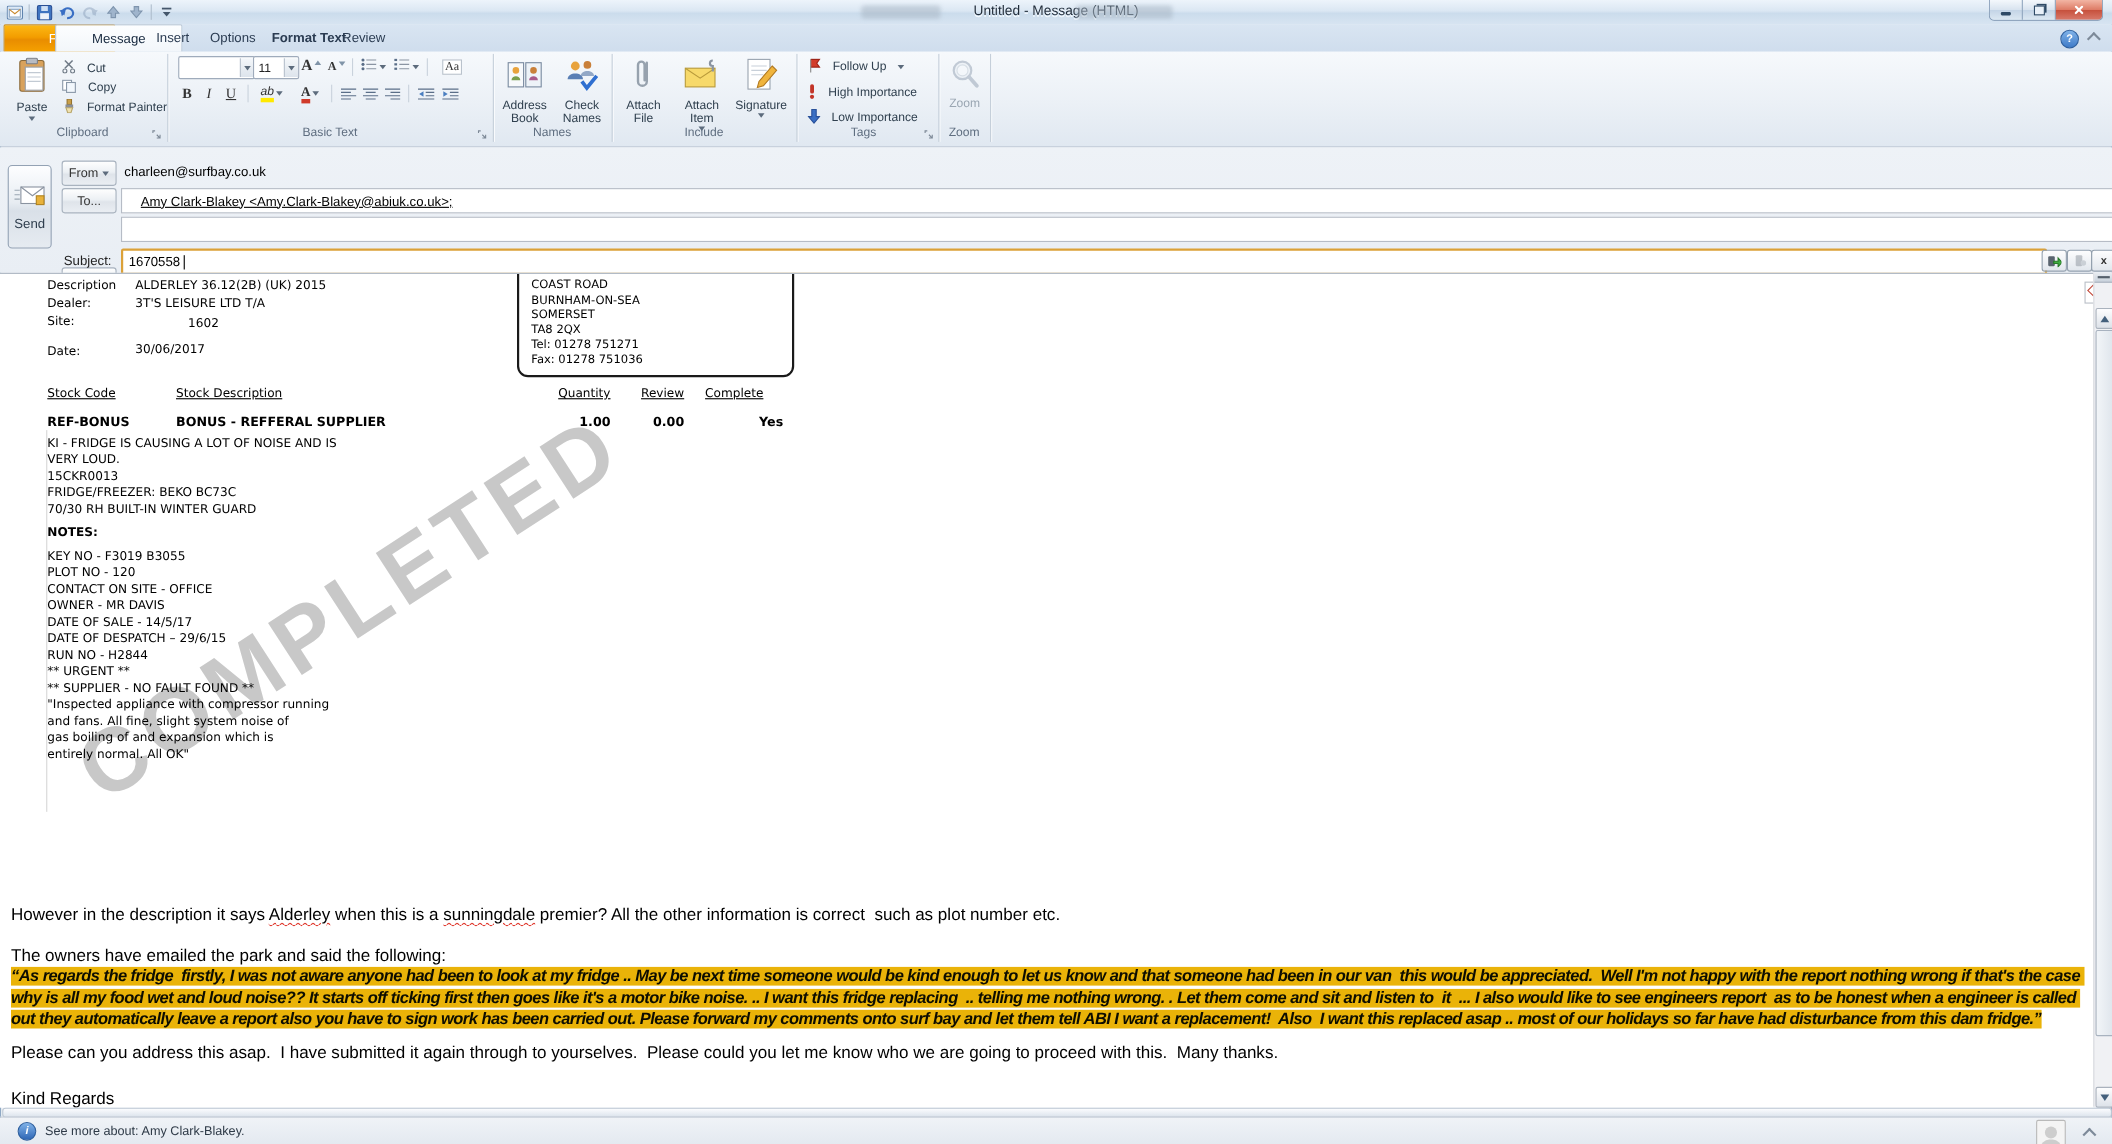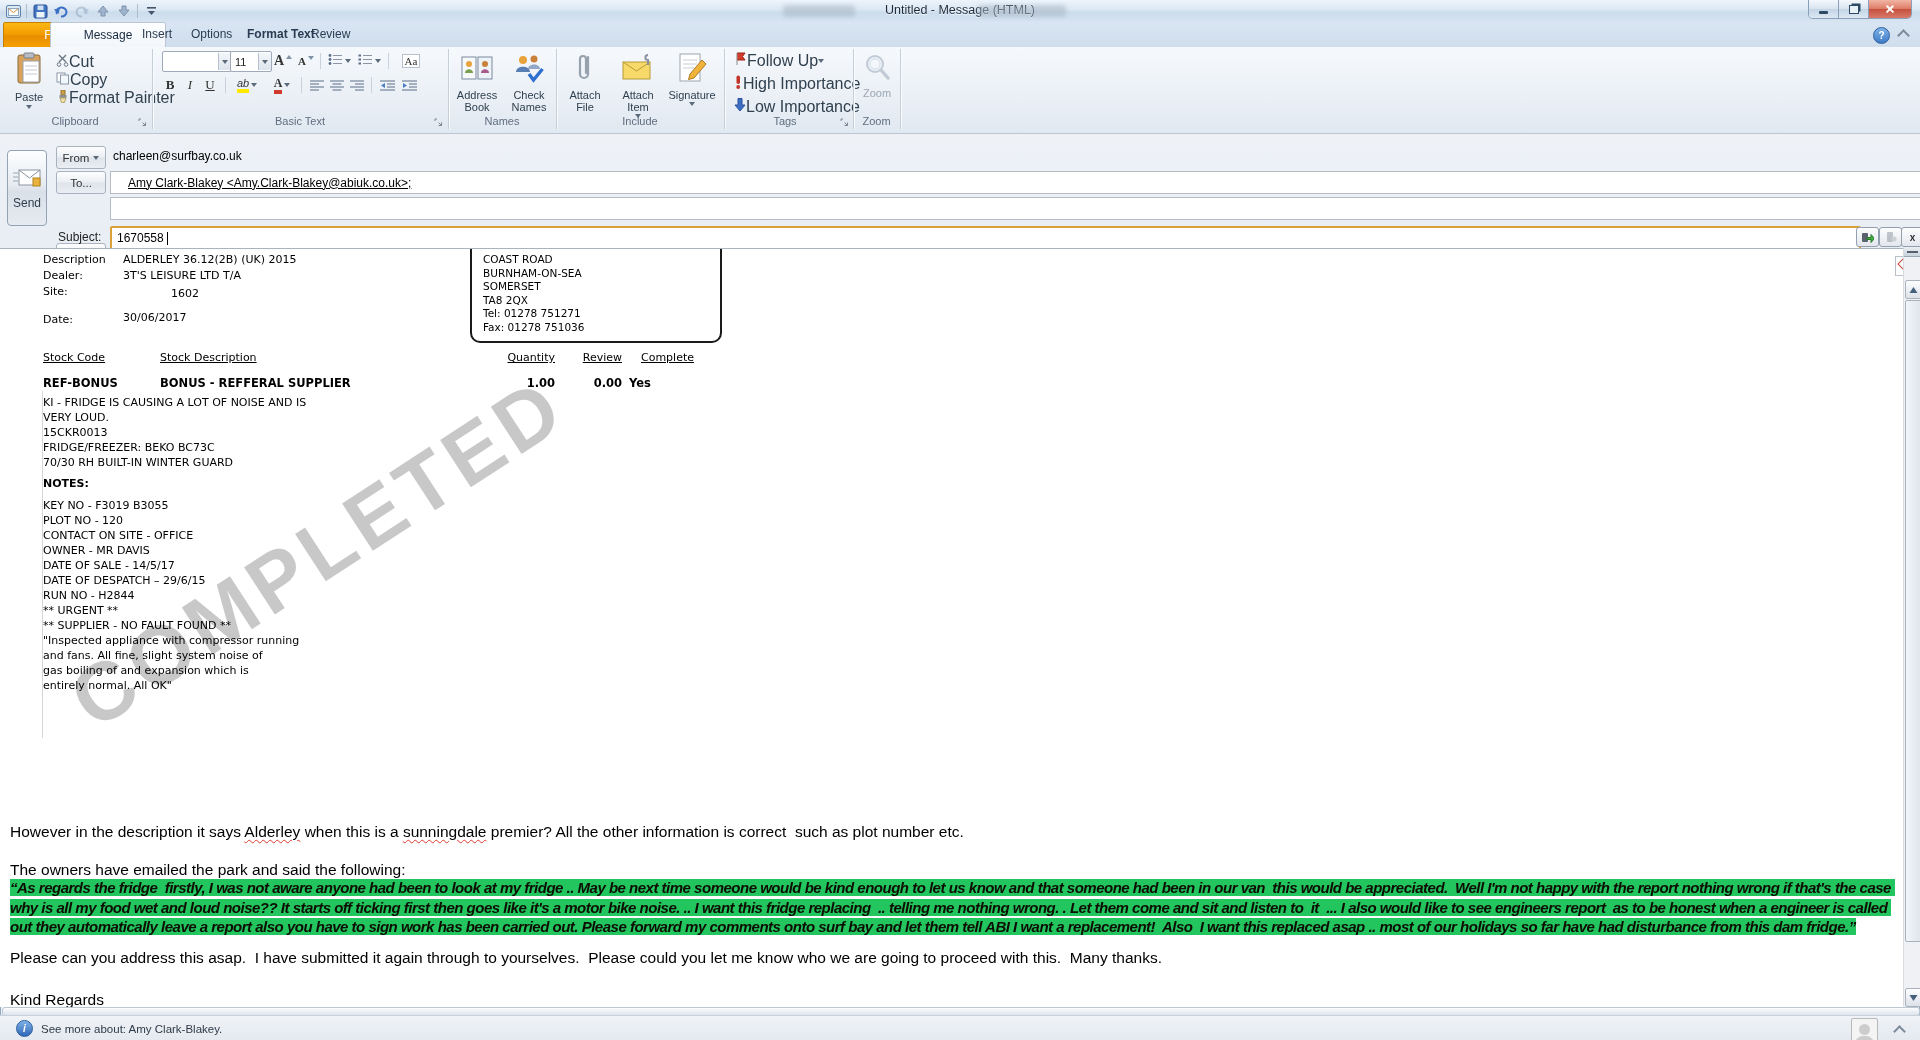--- a/index.html
+++ b/index.html
@@ -48,21 +48,21 @@
   
   #ribbon{position:absolute;left:0;top:47px;width:1920px;height:86px;
     background:linear-gradient(180deg,#f6f9fc,#ebf0f6 55%,#e0e8f1);
     border-bottom:1px solid #b9c5d3;}
   .grp-sep{position:absolute;top:2px;height:80px;width:1px;background:#c5cfda;box-shadow:1px 0 0 #f9fbfd;}
   .grp-label{position:absolute;top:68px;font-size:11px;color:#5f6e80;text-align:center;}
   .launcher{position:absolute;top:69px;width:12px;height:12px;display:flex;align-items:center;justify-content:center;}
   .bigbtn{position:absolute;top:3px;height:74px;display:flex;flex-direction:column;align-items:center;
     font-size:11px;color:#30404f;text-align:center;line-height:12px;padding-top:2px;}
   .bigbtn .lbl{margin-top:3px;}
-  .minirow{position:absolute;height:18px;display:flex;align-items:center;gap:0;font-size:16px;color:#30404f;}
+  .minirow{position:absolute;height:18px;display:flex;align-items:center;gap:10px;font-size:11px;color:#30404f;}
   .tri-down{width:0;height:0;border-left:3px solid transparent;border-right:3px solid transparent;border-top:4px solid #5c6b7c;display:inline-block;}
   .tri-up-s{width:0;height:0;border-left:3px solid transparent;border-right:3px solid transparent;border-bottom:4px solid #8094a8;display:inline-block;}
   .tri-dn-s{width:0;height:0;border-left:3px solid transparent;border-right:3px solid transparent;border-top:4px solid #8094a8;display:inline-block;}
   .combo{position:absolute;height:19px;background:#fff;border:1px solid #9fabbb;border-radius:2px;
     display:flex;align-items:center;font-size:11px;color:#222;padding-left:4px;justify-content:space-between;}
   .combo .dd{width:12px;height:17px;display:flex;align-items:center;justify-content:center;background:linear-gradient(#f4f7fa,#dde4ec);border-left:1px solid #b5bfcb;}
   .tbtn{position:absolute;top:0;height:20px;display:flex;align-items:center;justify-content:center;gap:2px;}
   .fmt-sep{position:absolute;top:2px;height:16px;width:1px;background:#c9d2dc;}
   .disabled-txt{color:#9aa6b2;}
 
@@ -97,21 +97,21 @@
   #addr-lines div{height:13.5px;font-family:"DejaVu Sans",sans-serif;font-size:10.5px;white-space:nowrap;}
   .th{font-family:"DejaVu Sans",sans-serif;font-size:11px;text-decoration:underline;position:absolute;white-space:nowrap;}
   .td-b{font-family:"DejaVu Sans",sans-serif;font-size:11.5px;font-weight:bold;position:absolute;white-space:nowrap;}
   #detail-lines,#notes-lines{position:absolute;}
   #detail-lines div,#notes-lines div{height:15px;font-family:"DejaVu Sans",sans-serif;font-size:11px;white-space:pre;}
   #doc-vline{position:absolute;left:42px;top:142px;width:1px;height:347px;background:#d6d6d6;}
   .msg{position:absolute;left:10px;width:1895px;font-size:15.5px;color:#000;white-space:pre-wrap;}
   .wavy{text-decoration:underline;text-decoration-style:wavy;text-decoration-color:#e03c31;text-decoration-thickness:1px;text-underline-offset:2px;}
   #quote{position:absolute;left:10px;top:629px;width:1893px;font-size:15px;font-weight:700;font-style:italic;
     letter-spacing:-0.5px;line-height:19.5px;color:#0d0d00;white-space:pre-wrap;}
-  #quote span{background:#22c55e;font-style:italic;}
+  #quote span{background:#eab308;font-style:italic;}
   .broken-img{position:absolute;width:18px;height:18px;background:#fff;border:1px solid #b9bfc7;}
   .broken-img::before{content:"";position:absolute;left:3px;top:3px;width:6px;height:6px;border:1.5px solid #c2493a;transform:rotate(45deg);}
 
   
   #vscroll{position:absolute;left:1903px;top:248px;width:17px;height:758px;background:#f0f1f4;border-left:1px solid #d7dade;}
   .sb-btn{position:absolute;left:1px;width:15px;height:17px;border:1px solid #aab2bd;border-radius:2px;
     background:linear-gradient(#fdfdfe,#dde2e9);display:flex;align-items:center;justify-content:center;}
   .sb-thumb{position:absolute;left:1px;width:15px;border:1px solid #a8b2bf;border-radius:2px;
     background:linear-gradient(90deg,#f2f5f8,#dfe5ec);}
   .split-handle{position:absolute;left:0;top:0;width:17px;height:8px;background:linear-gradient(#e8ecf1,#c9d2dc);border-bottom:1px solid #9aa6b4;}
@@ -586,21 +586,21 @@
 
     <div class="th" style="left:43px;top:102px;">Stock Code</div>
     <div class="th" style="left:160px;top:102px;">Stock Description</div>
     <div class="th" style="left:493px;top:102px;width:62px;text-align:right;">Quantity</div>
     <div class="th" style="left:570px;top:102px;width:52px;text-align:right;">Review</div>
     <div class="th" style="left:634px;top:102px;width:60px;text-align:right;">Complete</div>
     <div class="td-b" style="left:43px;top:127px;">REF-BONUS</div>
     <div class="td-b" style="left:160px;top:127px;">BONUS - REFFERAL SUPPLIER</div>
     <div class="td-b" style="left:493px;top:127px;width:62px;text-align:right;">1.00</div>
     <div class="td-b" style="left:570px;top:127px;width:52px;text-align:right;">0.00</div>
-    <div class="td-b" style="left:629px;top:127px;width:60px;text-align:left;">Yes</div>
+    <div class="td-b" style="left:652px;top:127px;width:60px;text-align:right;">Yes</div>
 
     <div id="detail-lines" style="left:43px;top:147px;">
         <div>KI - FRIDGE IS CAUSING A LOT OF NOISE AND IS</div>
         <div>VERY LOUD.</div>
         <div>15CKR0013</div>
         <div>FRIDGE/FREEZER: BEKO BC73C</div>
         <div>70/30 RH BUILT-IN WINTER GUARD</div>
       </div>
     <div class="doc" style="left:43px;top:228px;font-weight:bold;">NOTES:</div>
     <div id="notes-lines" style="left:43px;top:250px;">

